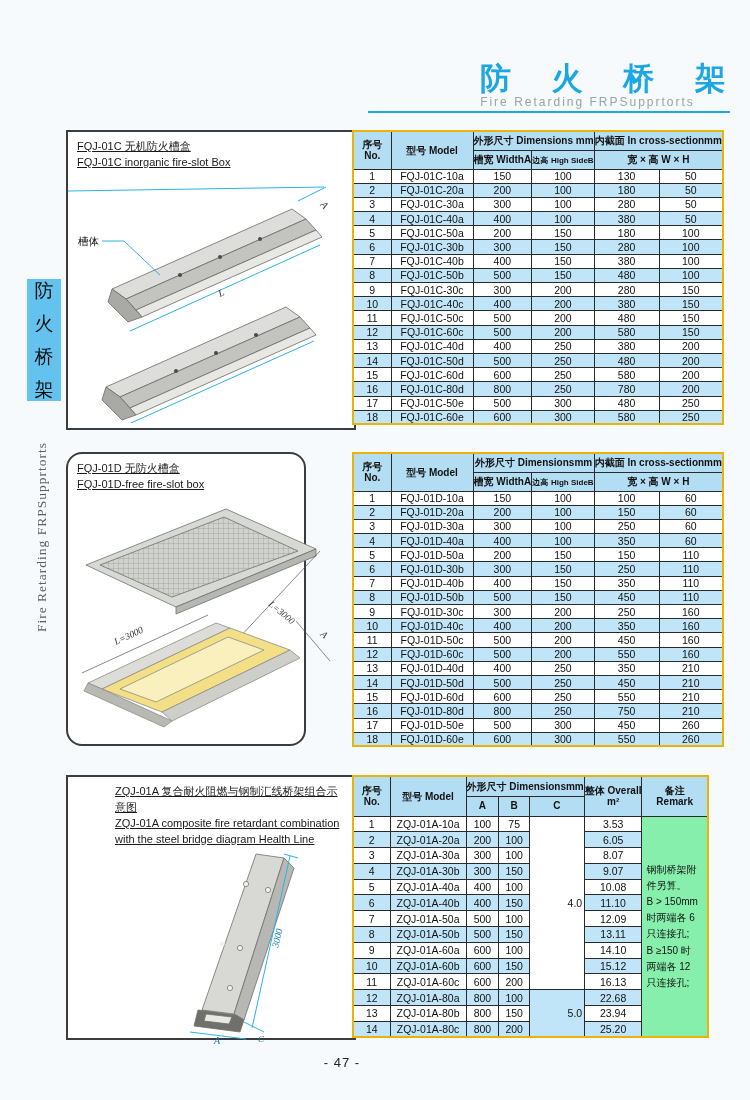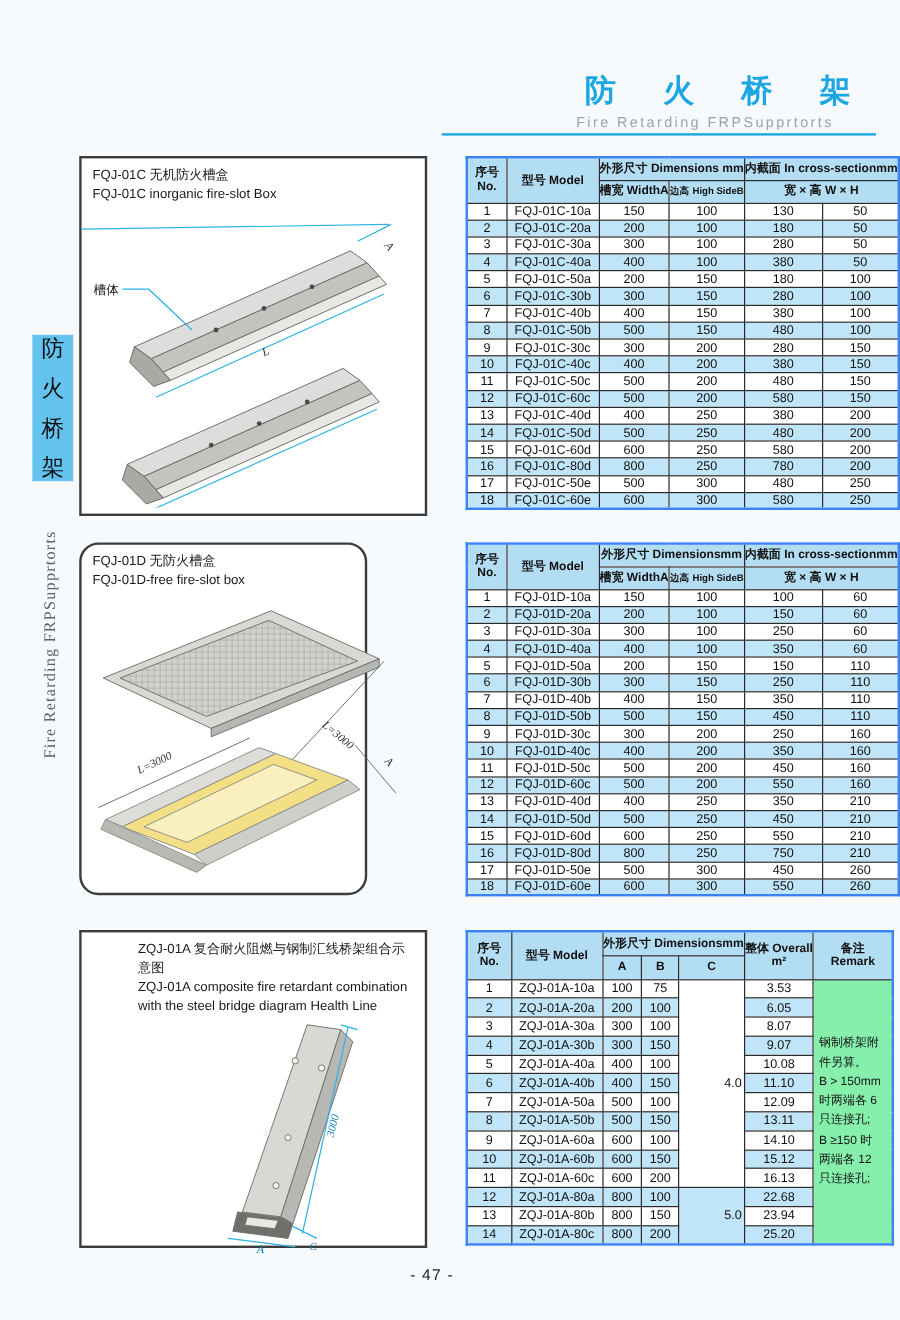--- a/index.html
+++ b/index.html
@@ -2,62 +2,62 @@
 <html><head>
 <meta charset="utf-8">
 <style>
   * { margin:0; padding:0; box-sizing:border-box; }
   html,body { width:750px; height:1100px; }
   body { font-family:"Liberation Sans","DejaVu Sans",sans-serif; background:#f3f8fb; color:#111; }
   .page { position:relative; width:750px; height:1100px; background:#f6fafc; overflow:hidden; }
 
   
   .hdr-cn { position:absolute; top:58px; left:480px; width:245px; text-align:right;
-            font-size:26px; font-weight:bold; color:#1ca7e3; letter-spacing:16px; white-space:nowrap; }
+            font-size:31px; font-weight:bold; color:#1ca7e3; letter-spacing:16px; white-space:nowrap; }
   .hdr-en { position:absolute; top:95px; left:480px; width:215px; text-align:center;
             font-size:12px; color:#96a4ac; letter-spacing:2px; white-space:nowrap; }
   .hdr-line { position:absolute; top:111px; left:368px; width:362px; height:2px; background:#1ca7e3; }
 
   
   .side-tab { position:absolute; left:27px; top:279px; width:34px; height:122px; background:#63c2ee;
               display:flex; flex-direction:column; align-items:center; justify-content:center; gap:7px;
               font-size:19px; color:#101010; }
   .side-vert { position:absolute; left:30px; top:425px; width:24px; height:225px;
                display:flex; align-items:center; justify-content:center; }
   .side-vert span { writing-mode:vertical-lr; transform:rotate(180deg); white-space:nowrap;
                     font-family:"Liberation Serif","DejaVu Serif",serif; font-size:13.5px; color:#5c6166; letter-spacing:1px; }
 
   
   .panel { position:absolute; background:#fff; border:2px solid #3c3c3c; }
-  .panel .ptitle { padding:7px 8px 0 9px; font-size:11px; line-height:1.45; color:#1a1a1a; }
+  .panel .ptitle { padding:7px 8px 0 9px; font-size:11px; line-height:1.45; color:#1a1a1a;text-decoration:underline; }
   .panel svg { display:block; margin:0 auto; }
   #panel1 { left:66px; top:130px; width:290px; height:300px; }
   #panel2 { left:66px; top:452px; width:240px; height:294px;border-radius:16px; }
   #panel3 { left:66px; top:775px; width:290px; height:265px;padding-left:38px; }
 
   
-  table.spec { position:absolute; left:388px; border-collapse:collapse; table-layout:fixed;
-               background:#fff; border:2px solid #3b82f6; }
+  table.spec { position:absolute; left:352px; border-collapse:collapse; table-layout:fixed;
+               background:#fff; border:2px solid #eab308; }
   #tbl1 { top:130px; } #tbl2 { top:452px; } #tbl3 { top:775px; }
   .spec th, .spec td { border:1px solid #2a2a2a; text-align:center; vertical-align:middle;
                        overflow:hidden; white-space:nowrap; }
   .spec th { background:#b3ddf3; font-weight:bold; font-size:10px; line-height:1.15; }
   .spec th .tiny { font-size:8px; font-weight:bold; }
   .spec td { font-size:10.5px; background:#fff; }
   #tbl1 td, #tbl2 td { height:14.2px; }
   #tbl3 td { height:15.8px; }
   #tbl1 tr.alt td, #tbl2 tr.alt td, #tbl3 tr.alt td { background:#c0e5f8; }
   .spec td.merged { background:#fff; font-size:10.5px;padding-left:36px; }
   .spec td.remark { background:#86efac; text-align:left; white-space:pre-line; font-size:10px;
                     line-height:1.62; padding:2px 2px 2px 4px; vertical-align:middle; }
   .spec th.h2 { height:19px; }
   #tbl3 th.h2 { height:20px; }
 
   
-  .foot { position:absolute; left:300px; top:1055px; width:120px; text-align:center;
+  .foot { position:absolute; left:282px; top:1055px; width:120px; text-align:center;
           font-size:13px; color:#222; letter-spacing:1px; }
 
   .dimtxt { font-family:"Liberation Serif","DejaVu Serif",serif; font-style:italic; fill:#333; }
   .cyantxt { fill:#0d7fb5; }
 </style>
 </head>
 <body>
 
 <div class="page">
 

